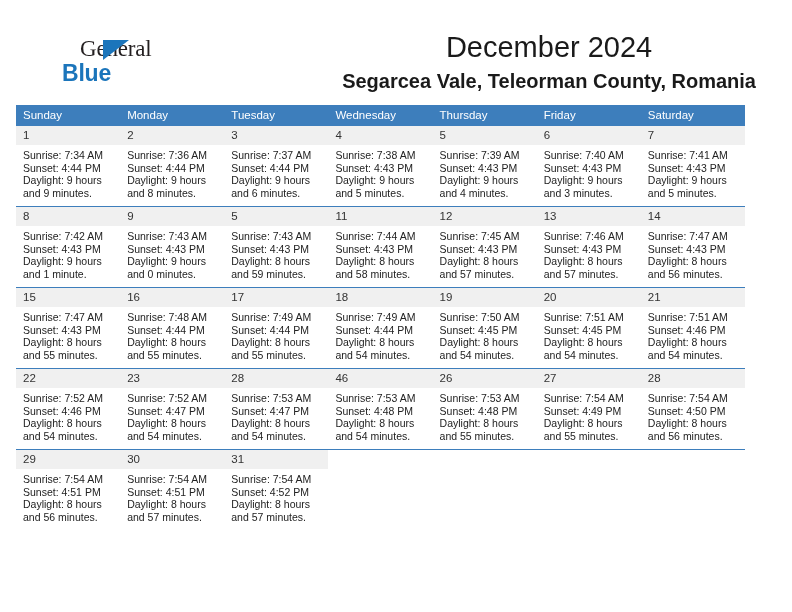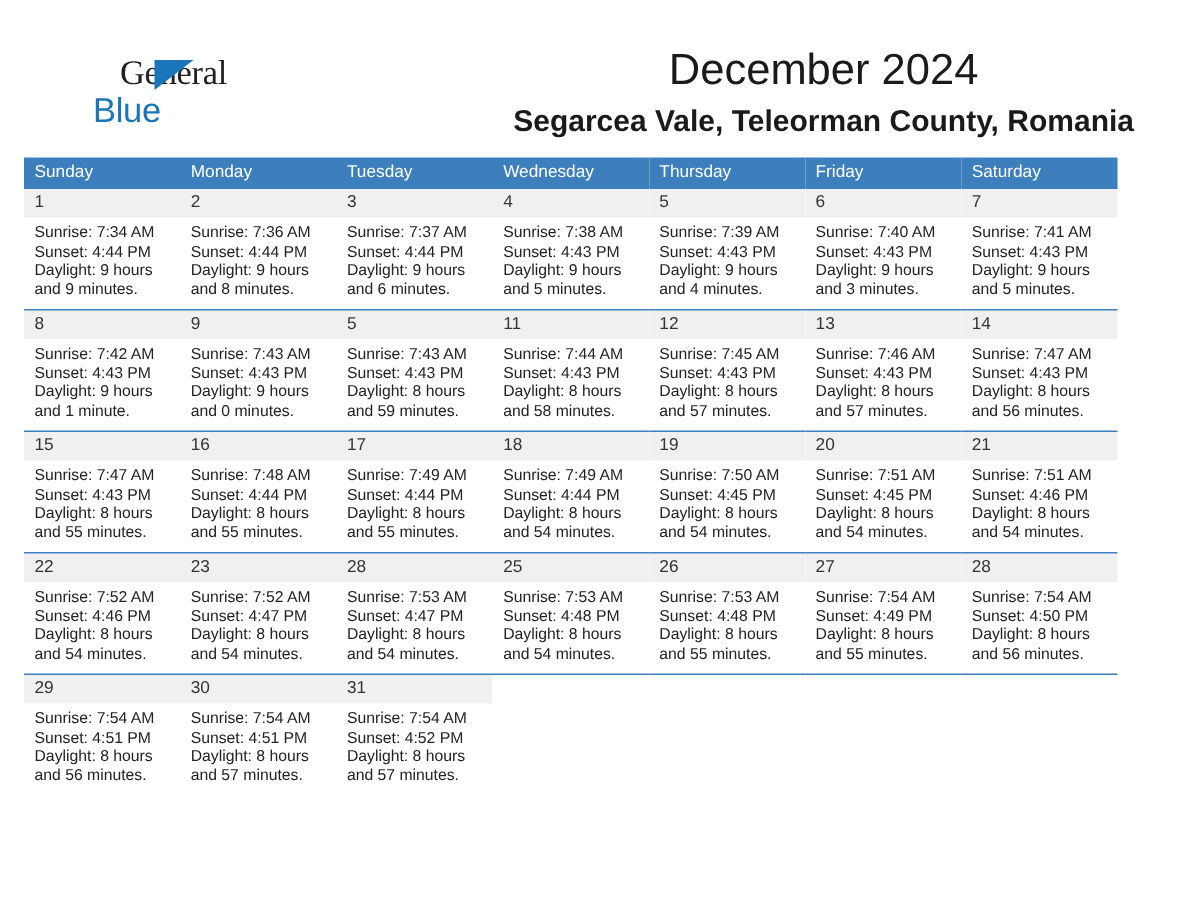--- a/index.html
+++ b/index.html
@@ -57,20 +57,21 @@
     border-right: 26px solid transparent;
   }
   .brand-blue {
     position: absolute;
     left: 29px;
     top: 24px;
     font-size: 23px;
     letter-spacing: -0.2px;
     color: #1b75bb;
     font-family: "Liberation Sans", sans-serif;
+    font-weight: bold;
   }
 
   .title-block {
     position: absolute;
     right: 36px;
     top: 30px;
     text-align: center;
   }
   .cal-title {
     font-size: 29px;
@@ -391,21 +392,21 @@
       <td>
           <div class="daynum">28</div>
           <div class="details">
             <div>Sunrise: 7:53 AM</div>
             <div>Sunset: 4:47 PM</div>
             <div>Daylight: 8 hours</div>
             <div>and 54 minutes.</div>
           </div>
         </td>
       <td>
-          <div class="daynum">25</div>
+          <div class="daynum">46</div>
           <div class="details">
             <div>Sunrise: 7:53 AM</div>
             <div>Sunset: 4:48 PM</div>
             <div>Daylight: 8 hours</div>
             <div>and 54 minutes.</div>
           </div>
         </td>
       <td>
           <div class="daynum">26</div>
           <div class="details">

